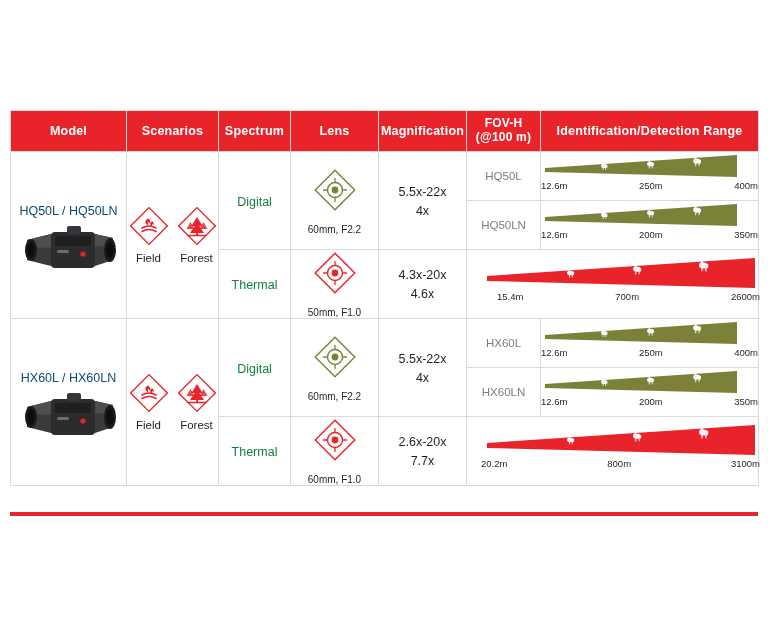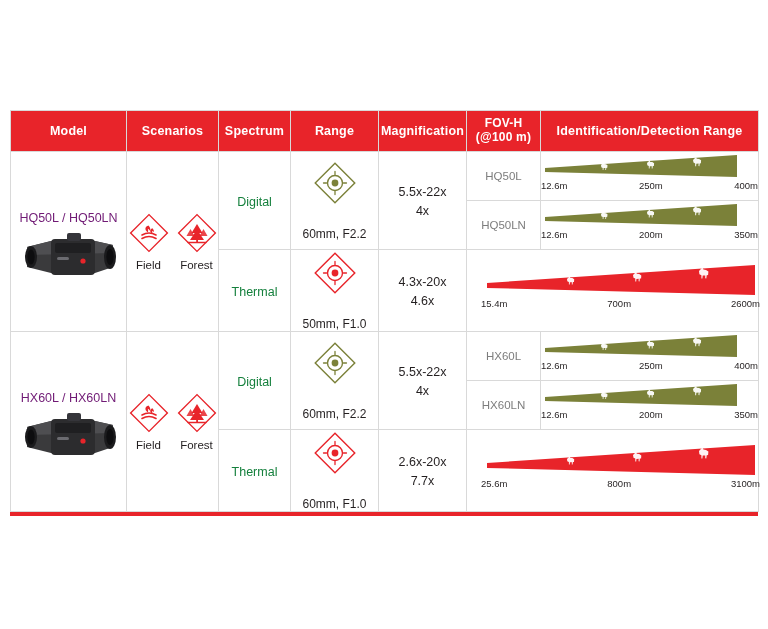--- a/index.html
+++ b/index.html
@@ -57,21 +57,21 @@
   .col-mag   { width: 88px; }
   .col-fov   { width: 74px; }
   .col-range { width: 218px; }
 
   td.model-cell {
     position: relative;
     height: 164px;
   }
   .model-name {
     font-size: 12.5px;
-    color: #701a75;
+    color: #0c4a6e;
     margin-top: 10px;
     display: block;
   }
   .binocular {
     display: block;
     margin: 6px auto 0 auto;
   }
   .scen-cell { }
   .scen-row {
     display: flex;
@@ -84,23 +84,23 @@
     font-size: 11.5px;
     color: #231f20;
     margin-top: 2px;
     display: block;
   }
   .spectrum-text {
     font-size: 12.5px;
     color: #15803d;
   }
   .lens-cell .lens-text {
-    font-size: 12px;
+    font-size: 10px;
     display: block;
-    margin-top: 17px;
+    margin-top: 7px;
   }
   .mag-text {
     font-size: 12.5px;
     line-height: 1.35;
     white-space: pre-line;
   }
   td.fov-cell {
     font-size: 11.5px;
     color: #7d7d7d;
     height: 48px;
@@ -146,21 +146,21 @@
       <col class="col-lens">
           <col class="col-mag">
           <col class="col-fov">
           <col class="col-range">
     </colgroup>
     <thead>
       <tr>
         <th>Model</th>
         <th>Scenarios</th>
         <th>Spectrum</th>
-        <th>Range</th>
+        <th>Lens</th>
         <th>Magnification</th>
         <th class="fovh">
           <span>FOV-H</span><br>
           <span>(@100 m)</span>
         </th>
         <th>Identification/Detection Range</th>
       </tr>
     </thead>
     <tbody>
 
@@ -301,21 +301,21 @@
         <td class="fov-cell" colspan="2">
           <div class="range-box" style="height:56px;padding:0 8px;">
             <svg class="wedge-svg" width="276" height="34" viewBox="0 0 276 34" style="margin:0 auto;">
               <path d="M4 20 L272 2 L272 32 L4 25 Z" fill="#e8242a"></path>
               <g fill="#ffffff" opacity=".95">
                 <path d="M84 16 l2.6 -2.6 .8 1.5 2 .2 1.8 1.2 -.2 2.6 -1.1 .2 -.3 2.4 -.8 -.1 .1 -2.2 -2 .1 -.2 2.2 -.8 0 0 -2.4 -1.6 -.8Z"></path>
                 <path d="M150 12 l3 -3 .9 1.8 2.3 .2 2.1 1.4 -.2 3 -1.3 .2 -.3 2.8 -.9 -.1 .1 -2.5 -2.3 .1 -.2 2.5 -.9 0 0 -2.8 -1.8 -.9Z"></path>
                 <path d="M216 8 l3.4 -3.4 1 2 2.6 .3 2.4 1.6 -.3 3.4 -1.4 .3 -.4 3.2 -1.1 -.1 .1 -2.9 -2.6 .1 -.3 2.9 -1 0 0 -3.2 -2 -1Z"></path>
               </g>
             </svg>
-            <div class="ticks" style="color:#231f20;padding:0 6px;">
+            <div class="ticks" style="color:#231f20;padding:0 6px;margin-left:16px;">
               <span>15.4m</span>
               <span>700m</span>
               <span>2600m</span>
             </div>
           </div>
         </td>
       </tr>
 
       <tr>
         <td class="model-cell" rowspan="3">
@@ -455,21 +455,21 @@
           <div class="range-box" style="height:56px;padding:0 8px;">
             <svg class="wedge-svg" width="276" height="34" viewBox="0 0 276 34" style="margin:0 auto;">
               <path d="M4 20 L272 2 L272 32 L4 25 Z" fill="#e8242a"></path>
               <g fill="#ffffff" opacity=".95">
                 <path d="M84 16 l2.6 -2.6 .8 1.5 2 .2 1.8 1.2 -.2 2.6 -1.1 .2 -.3 2.4 -.8 -.1 .1 -2.2 -2 .1 -.2 2.2 -.8 0 0 -2.4 -1.6 -.8Z"></path>
                 <path d="M150 12 l3 -3 .9 1.8 2.3 .2 2.1 1.4 -.2 3 -1.3 .2 -.3 2.8 -.9 -.1 .1 -2.5 -2.3 .1 -.2 2.5 -.9 0 0 -2.8 -1.8 -.9Z"></path>
                 <path d="M216 8 l3.4 -3.4 1 2 2.6 .3 2.4 1.6 -.3 3.4 -1.4 .3 -.4 3.2 -1.1 -.1 .1 -2.9 -2.6 .1 -.3 2.9 -1 0 0 -3.2 -2 -1Z"></path>
               </g>
             </svg>
             <div class="ticks" style="color:#231f20;padding:0 6px;">
-              <span>25.6m</span>
+              <span>20.2m</span>
               <span>800m</span>
               <span>3100m</span>
             </div>
           </div>
         </td>
       </tr>
 
     </tbody>
   </table>
   </div>

